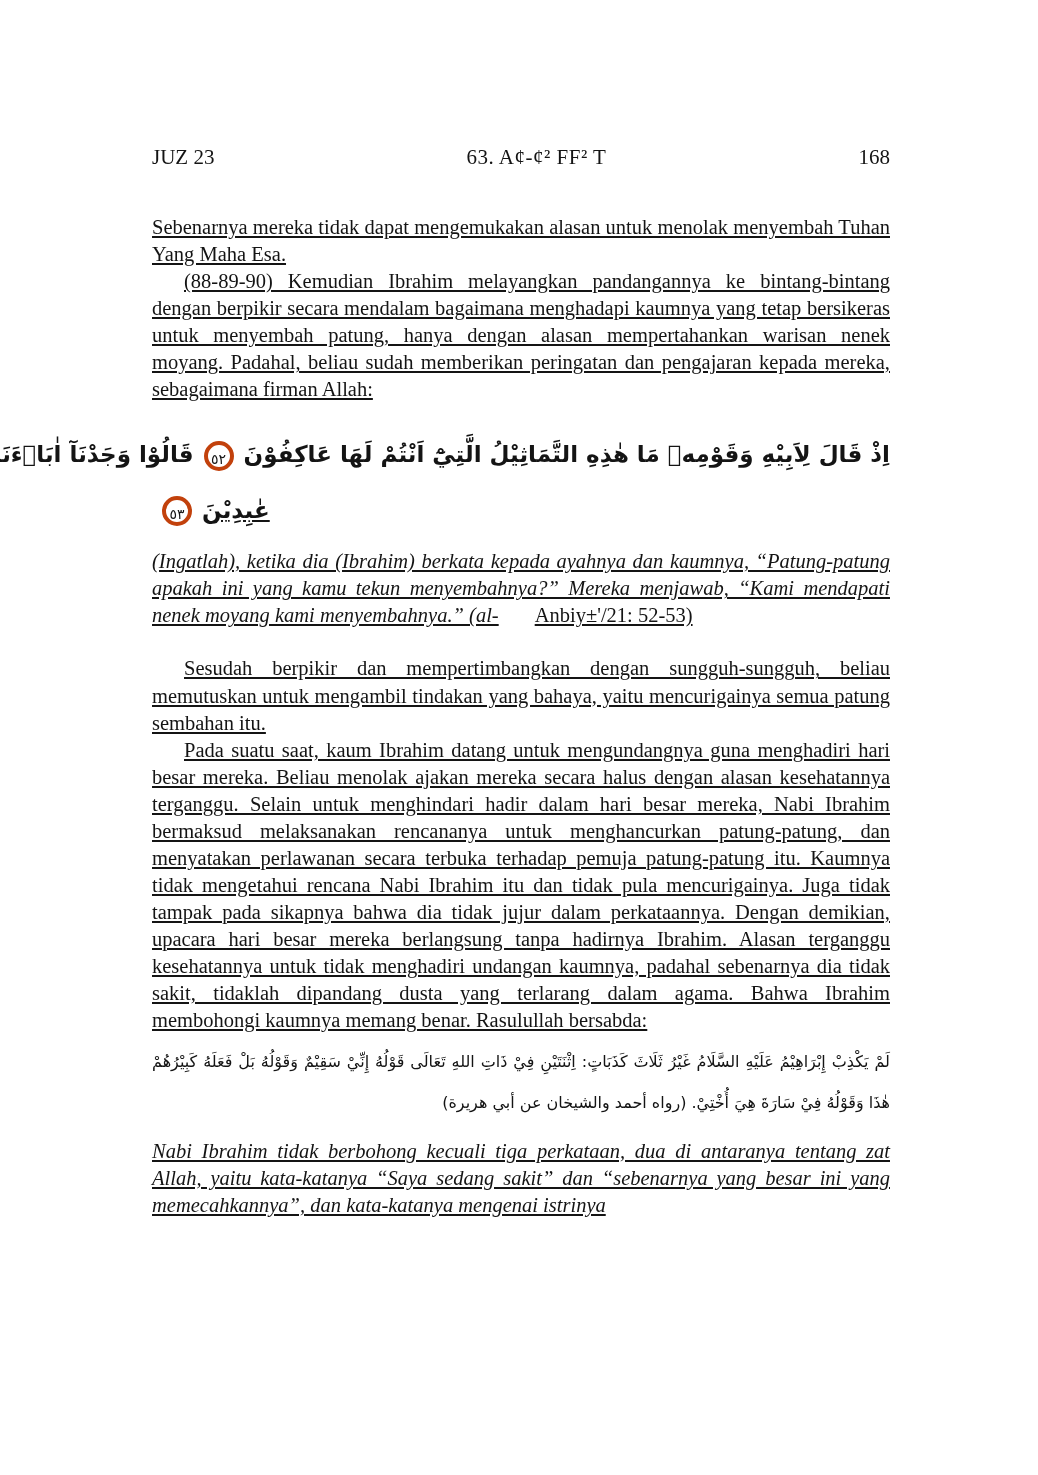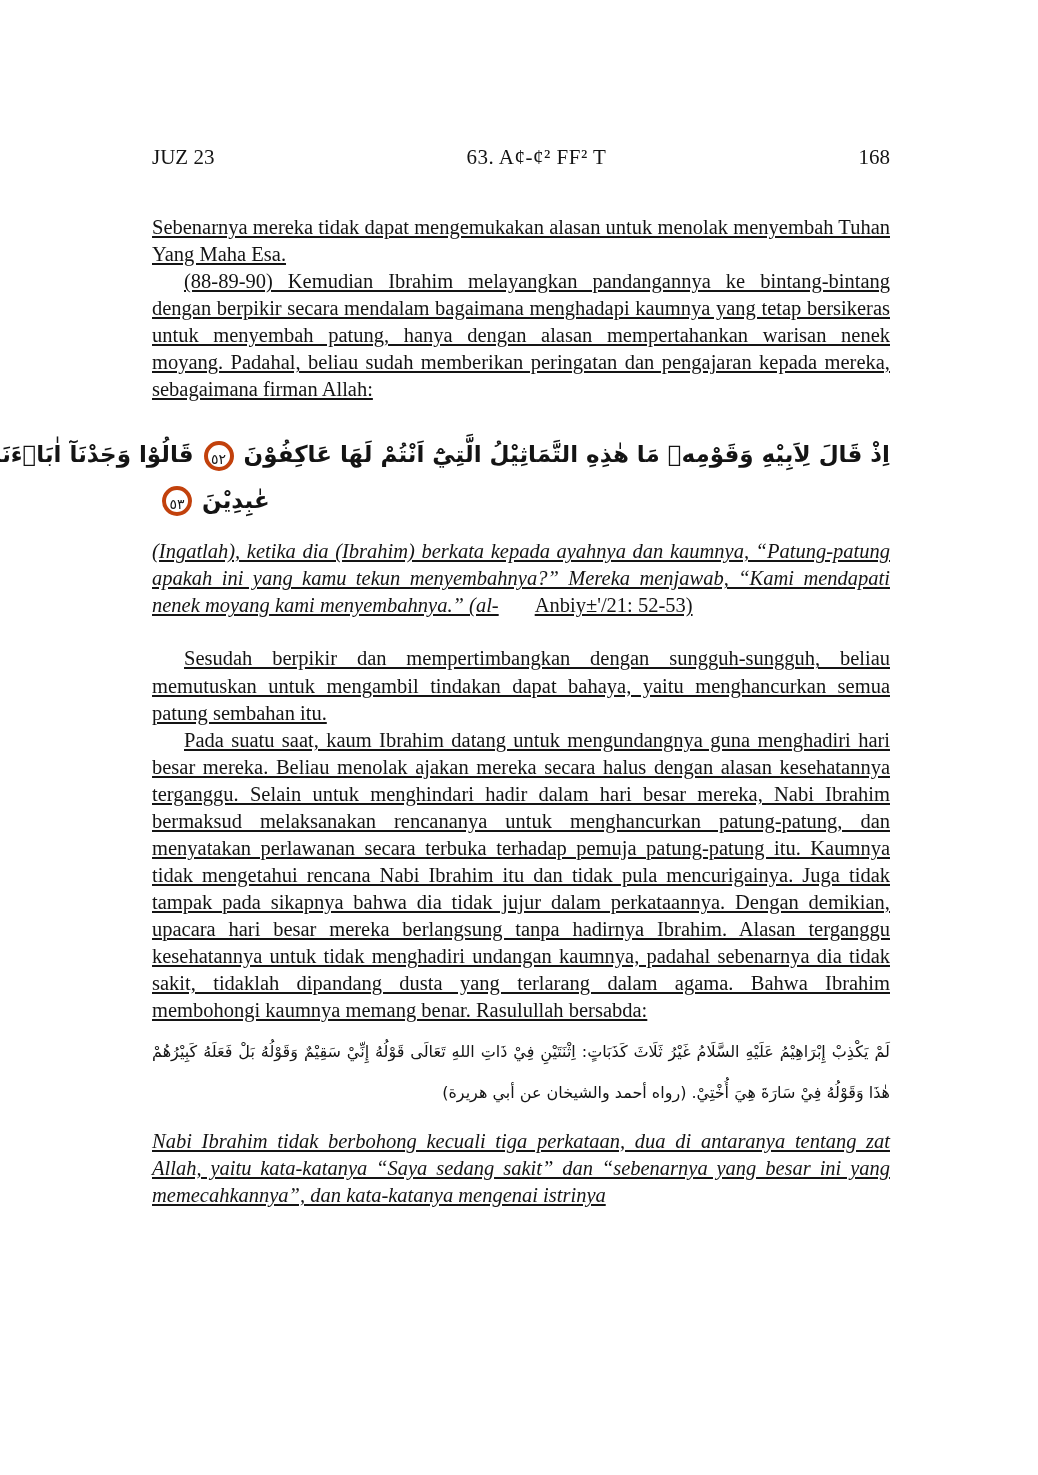--- a/index.html
+++ b/index.html
@@ -30,21 +30,21 @@
 
   
   .quran-block {
     margin:36px 0 22px 0;
     font-family:"DejaVu Sans", sans-serif;
     font-size:23px;
     font-weight:bold;
     direction:rtl;
   }
   .quran-line-1 { text-align:right; white-space:nowrap; }
-  .quran-line-2 { text-align:left; margin-top:14px; }
+  .quran-line-2 { text-align:left; margin-top:24px;text-decoration:underline; }
   .ayah-circle {
     display:inline-block;
     width:30px; height:30px;
     border:4px solid #c2410c;
     border-radius:50%;
     font-size:14px;
     font-weight:normal;
     line-height:28px;
     text-align:center;
     vertical-align:middle;
@@ -83,21 +83,21 @@
 
     <div class="quran-block">
       <div class="quran-line-1"><span>اِذْ قَالَ لِاَبِيْهِ وَقَوْمِهٖ مَا هٰذِهِ التَّمَاثِيْلُ الَّتِيْٓ اَنْتُمْ لَهَا عَاكِفُوْنَ</span><span class="ayah-circle">٥٢</span><span>قَالُوْا وَجَدْنَآ اٰبَاۤءَنَا لَهَا</span></div>
       <div class="quran-line-2"><span>عٰبِدِيْنَ</span><span class="ayah-circle">٥٣</span></div>
     </div>
 
     <p class="noindent"><span class="italic">(Ingatlah), ketika dia (Ibrahim) berkata kepada ayahnya dan kaumnya, “Patung-patung apakah ini yang kamu tekun menyembahnya?” Mereka menjawab, “Kami mendapati nenek moyang kami menyembahnya.” (al-</span><span class="roman">Anbiy±'/21: 52-53)</span></p>
 
     <div class="spacer-md"></div>
 
-    <p>Sesudah berpikir dan mempertimbangkan dengan sungguh-sungguh, beliau memutuskan untuk mengambil tindakan dapat bahaya, yaitu menghancurkan semua patung sembahan itu.</p>
+    <p>Sesudah berpikir dan mempertimbangkan dengan sungguh-sungguh, beliau memutuskan untuk mengambil tindakan yang bahaya, yaitu mencurigainya semua patung sembahan itu.</p>
 
     <p>Pada suatu saat, kaum Ibrahim datang untuk mengundangnya guna menghadiri hari besar mereka. Beliau menolak ajakan mereka secara halus dengan alasan kesehatannya terganggu. Selain untuk menghindari hadir dalam hari besar mereka, Nabi Ibrahim bermaksud melaksanakan rencananya untuk menghancurkan patung-patung, dan menyatakan perlawanan secara terbuka terhadap pemuja patung-patung itu. Kaumnya tidak mengetahui rencana Nabi Ibrahim itu dan tidak pula mencurigainya. Juga tidak tampak pada sikapnya bahwa dia tidak jujur dalam perkataannya. Dengan demikian, upacara hari besar mereka berlangsung tanpa hadirnya Ibrahim. Alasan terganggu kesehatannya untuk tidak menghadiri undangan kaumnya, padahal sebenarnya dia tidak sakit, tidaklah dipandang dusta yang terlarang dalam agama. Bahwa Ibrahim membohongi kaumnya memang benar. Rasulullah bersabda:</p>
 
     <div class="hadith-block">لَمْ يَكْذِبْ إِبْرَاهِيْمُ عَلَيْهِ السَّلَامُ غَيْرُ ثَلَاثَ كَذَبَاتٍ: اِثْنَتَيْنِ فِيْ ذَاتِ اللهِ تَعَالَى قَوْلُهُ إِنِّيْ سَقِيْمٌ وَقَوْلُهُ بَلْ فَعَلَهُ كَبِيْرُهُمْ هٰذَا وَقَوْلُهُ فِيْ سَارَةَ هِيَ أُخْتِيْ. (رواه أحمد والشيخان عن أبي هريرة)</div>
 
     <p class="noindent italic">Nabi Ibrahim tidak berbohong kecuali tiga perkataan, dua di antaranya tentang zat Allah, yaitu kata-katanya “Saya sedang sakit” dan “sebenarnya yang besar ini yang memecahkannya”, dan kata-katanya mengenai istrinya</p>
 
   </div>
 
 </div>

